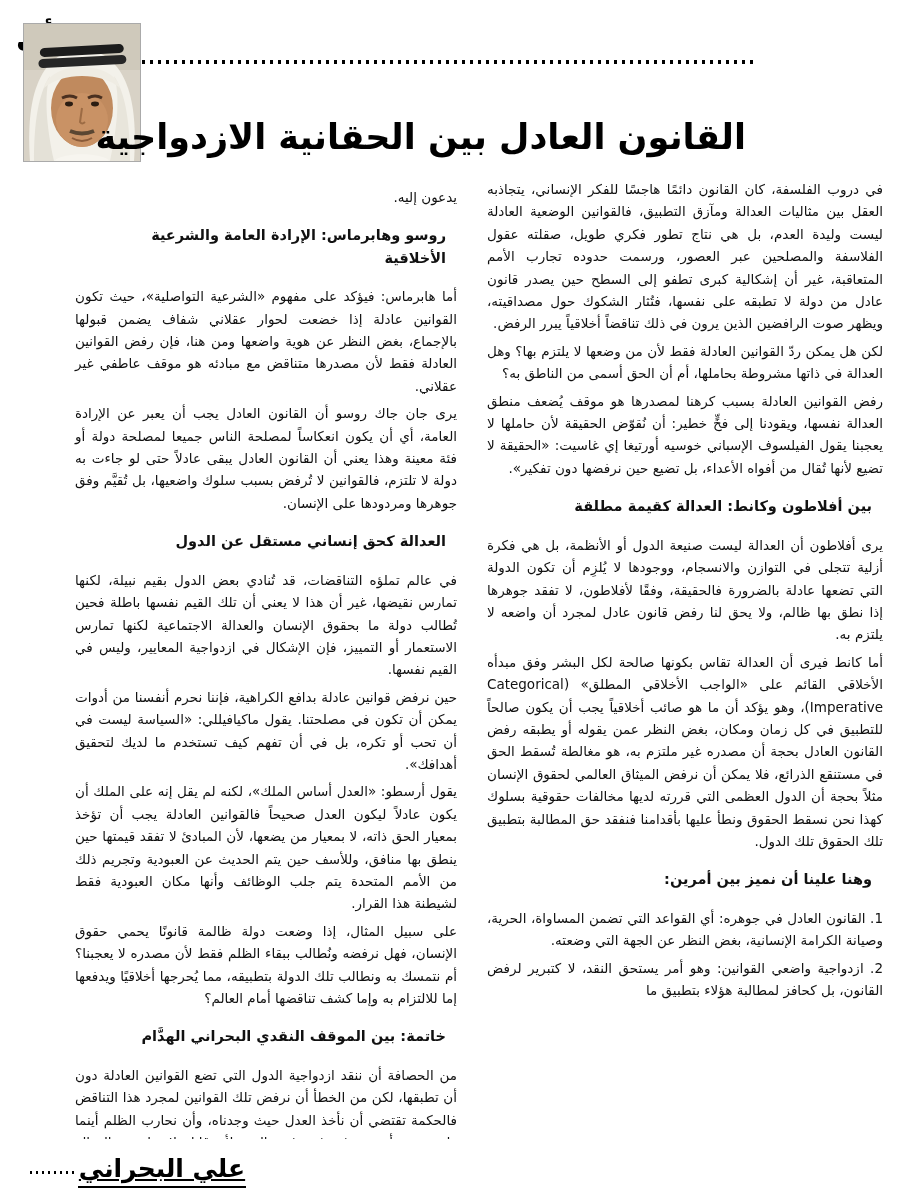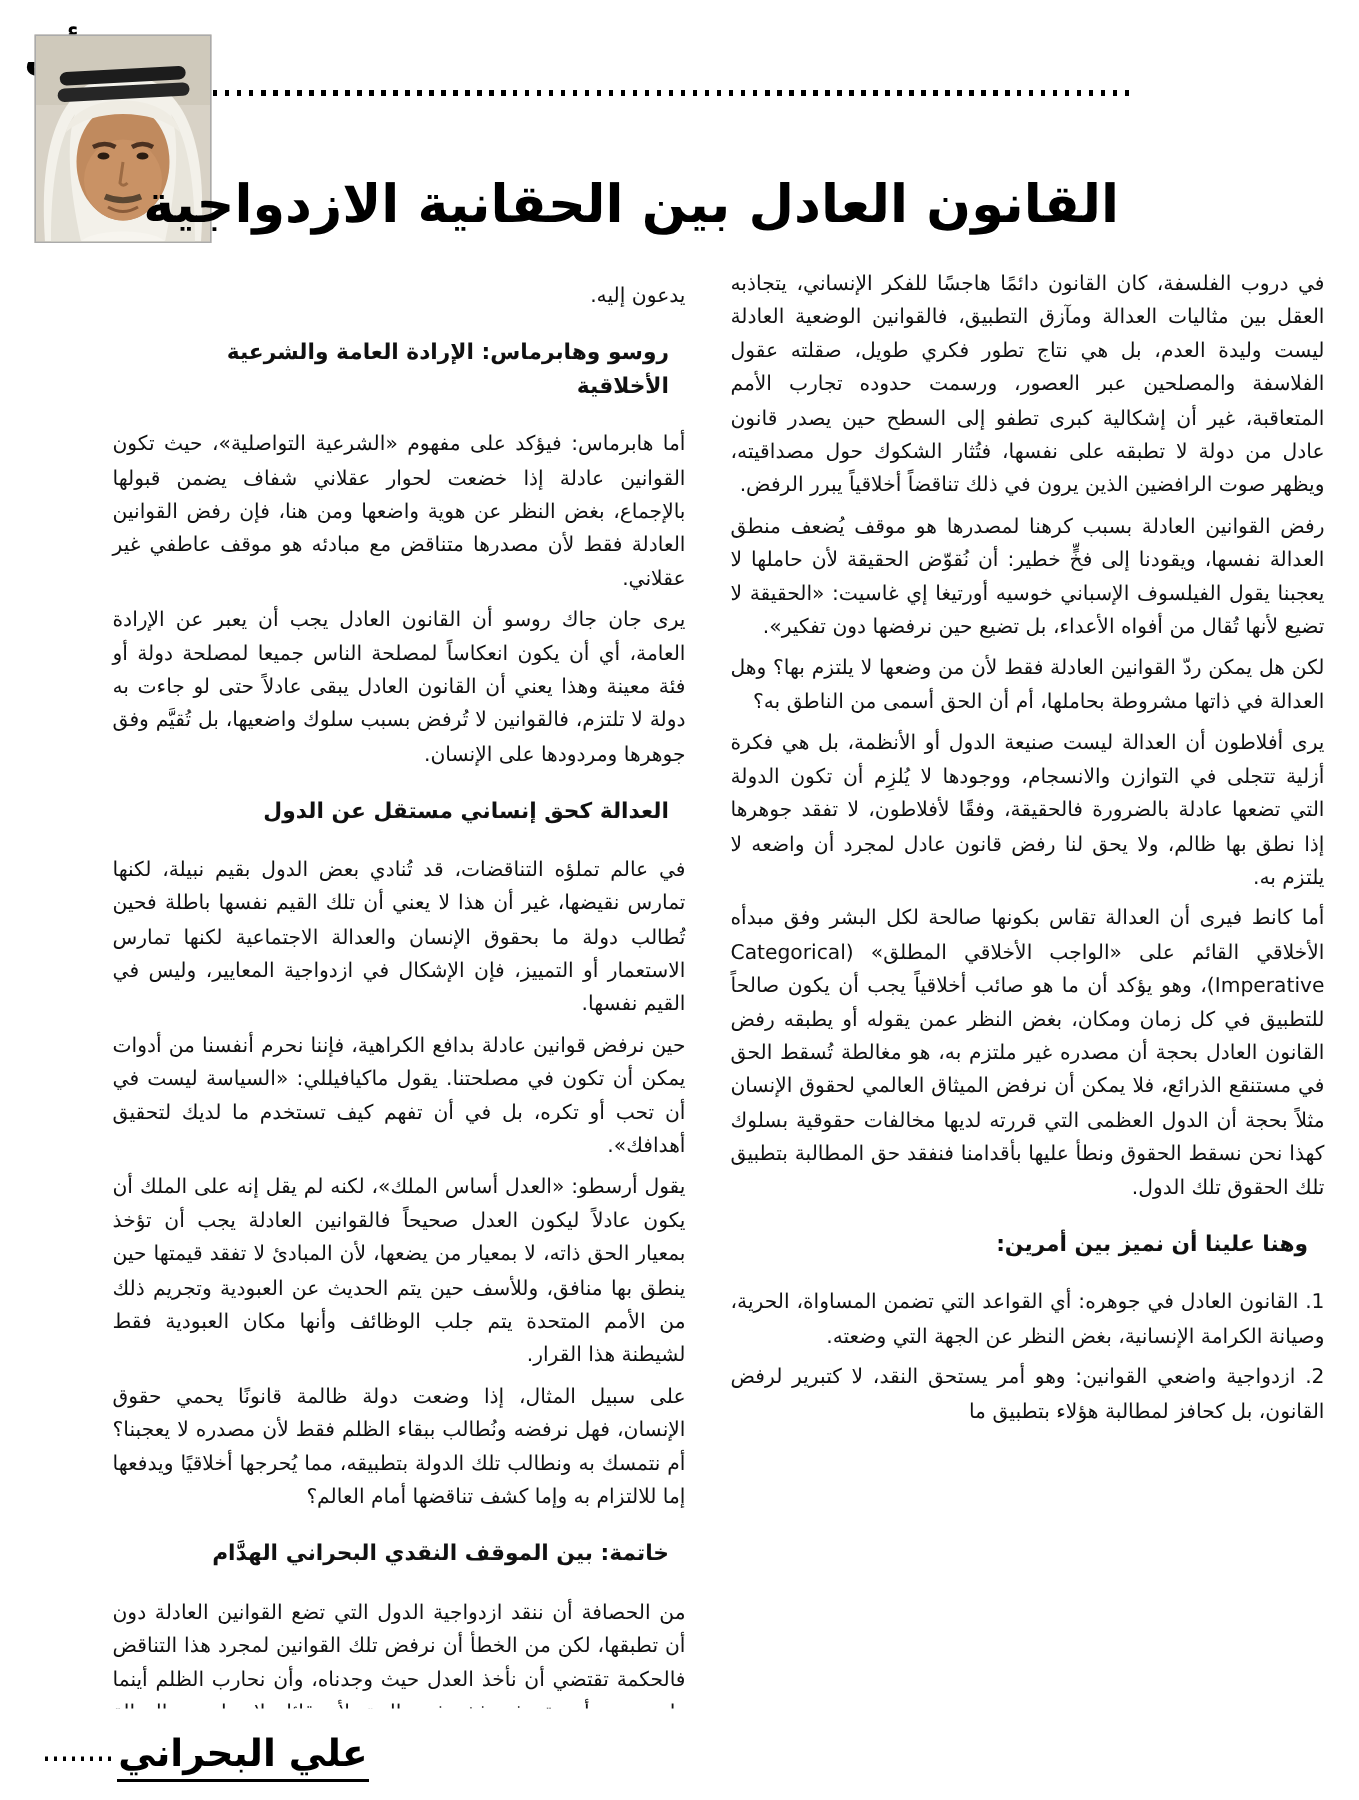--- a/index.html
+++ b/index.html
@@ -46,21 +46,21 @@
   .para { margin: 5px; text-align: justify; text-justify: inter-word; }
   .subhead { margin: 16px; font-size: 14.5px; font-weight: bold; text-align: right; }
   .footer-dots {
     position: absolute; bottom: 26px; right: 828px; width: 48px; height: 3px;
     background-image: repeating-linear-gradient(to right, #000 0 2px, transparent 2px 6px);
   }
   .author-name {
     position: absolute; bottom: 12px; right: 660px; width: 168px;
     text-align: center;
     font-size: 25px; font-weight: bold; color: #000;
-    border-bottom: 2px solid #000; padding-bottom: 3px;
+    border-bottom: 2px solid #000; padding-bottom: 3px; text-decoration: underline;
   }
 </style>
 </head>
 <body>
 
 <div class="kicker">رأي</div>
 
 <div class="header-rule"></div>
 <div class="header-red-block" style="background: rgb(238, 28, 36);"></div>
 
@@ -96,22 +96,23 @@
     <path d="M48 114 Q58 120 68 114" stroke="#8a5b39" stroke-width="2" fill="none"></path>
 
     <path d="M30 137 C38 128 78 128 86 137 Z" fill="#f7f5ef"></path>
   </svg>
 </div>
 
 <h1 class="article-title">القانون العادل بين الحقانية الازدواجية</h1>
 
 <div class="col col-right">
     <p class="para">في دروب الفلسفة، كان القانون دائمًا هاجسًا للفكر الإنساني، يتجاذبه العقل بين مثاليات العدالة ومآزق التطبيق، فالقوانين الوضعية العادلة ليست وليدة العدم، بل هي نتاج تطور فكري طويل، صقلته عقول الفلاسفة والمصلحين عبر العصور، ورسمت حدوده تجارب الأمم المتعاقبة، غير أن إشكالية كبرى تطفو إلى السطح حين يصدر قانون عادل من دولة لا تطبقه على نفسها، فتُثار الشكوك حول مصداقيته، ويظهر صوت الرافضين الذين يرون في ذلك تناقضاً أخلاقياً يبرر الرفض.</p>
+    <p class="para">لكن هل يمكن ردّ القوانين العادلة فقط لأن من وضعها لا يلتزم بها؟ وهل العدالة في ذاتها مشروطة بحاملها، أم أن الحق أسمى من الناطق به؟</p>
     <p class="para">رفض القوانين العادلة بسبب كرهنا لمصدرها هو موقف يُضعف منطق العدالة نفسها، ويقودنا إلى فخٍّ خطير: أن نُقوّض الحقيقة لأن حاملها لا يعجبنا يقول الفيلسوف الإسباني خوسيه أورتيغا إي غاسيت: «الحقيقة لا تضيع لأنها تُقال من أفواه الأعداء، بل تضيع حين نرفضها دون تفكير».</p>
-    <p class="para">لكن هل يمكن ردّ القوانين العادلة فقط لأن من وضعها لا يلتزم بها؟ وهل العدالة في ذاتها مشروطة بحاملها، أم أن الحق أسمى من الناطق به؟</p>
+    <h3 class="subhead">بين أفلاطون وكانط: العدالة كقيمة مطلقة</h3>
     <p class="para">يرى أفلاطون أن العدالة ليست صنيعة الدول أو الأنظمة، بل هي فكرة أزلية تتجلى في التوازن والانسجام، ووجودها لا يُلزِم أن تكون الدولة التي تضعها عادلة بالضرورة فالحقيقة، وفقًا لأفلاطون، لا تفقد جوهرها إذا نطق بها ظالم، ولا يحق لنا رفض قانون عادل لمجرد أن واضعه لا يلتزم به.</p>
     <p class="para">أما كانط فيرى أن العدالة تقاس بكونها صالحة لكل البشر وفق مبدأه الأخلاقي القائم على «الواجب الأخلاقي المطلق» (Categorical Imperative)، وهو يؤكد أن ما هو صائب أخلاقياً يجب أن يكون صالحاً للتطبيق في كل زمان ومكان، بغض النظر عمن يقوله أو يطبقه رفض القانون العادل بحجة أن مصدره غير ملتزم به، هو مغالطة تُسقط الحق في مستنقع الذرائع، فلا يمكن أن نرفض الميثاق العالمي لحقوق الإنسان مثلاً بحجة أن الدول العظمى التي قررته لديها مخالفات حقوقية بسلوك كهذا نحن نسقط الحقوق ونطأ عليها بأقدامنا فنفقد حق المطالبة بتطبيق تلك الحقوق تلك الدول.</p>
     <h3 class="subhead">وهنا علينا أن نميز بين أمرين:</h3>
     <p class="para">1. القانون العادل في جوهره: أي القواعد التي تضمن المساواة، الحرية، وصيانة الكرامة الإنسانية، بغض النظر عن الجهة التي وضعته.</p>
     <p class="para">2. ازدواجية واضعي القوانين: وهو أمر يستحق النقد، لا كتبرير لرفض القانون، بل كحافز لمطالبة هؤلاء بتطبيق ما</p>
   </div>
 <div class="col col-left">
     <p class="para">يدعون إليه.</p>
     <h3 class="subhead">روسو وهابرماس: الإرادة العامة والشرعية الأخلاقية</h3>
     <p class="para">أما هابرماس: فيؤكد على مفهوم «الشرعية التواصلية»، حيث تكون القوانين عادلة إذا خضعت لحوار عقلاني شفاف يضمن قبولها بالإجماع، بغض النظر عن هوية واضعها ومن هنا، فإن رفض القوانين العادلة فقط لأن مصدرها متناقض مع مبادئه هو موقف عاطفي غير عقلاني.</p>

